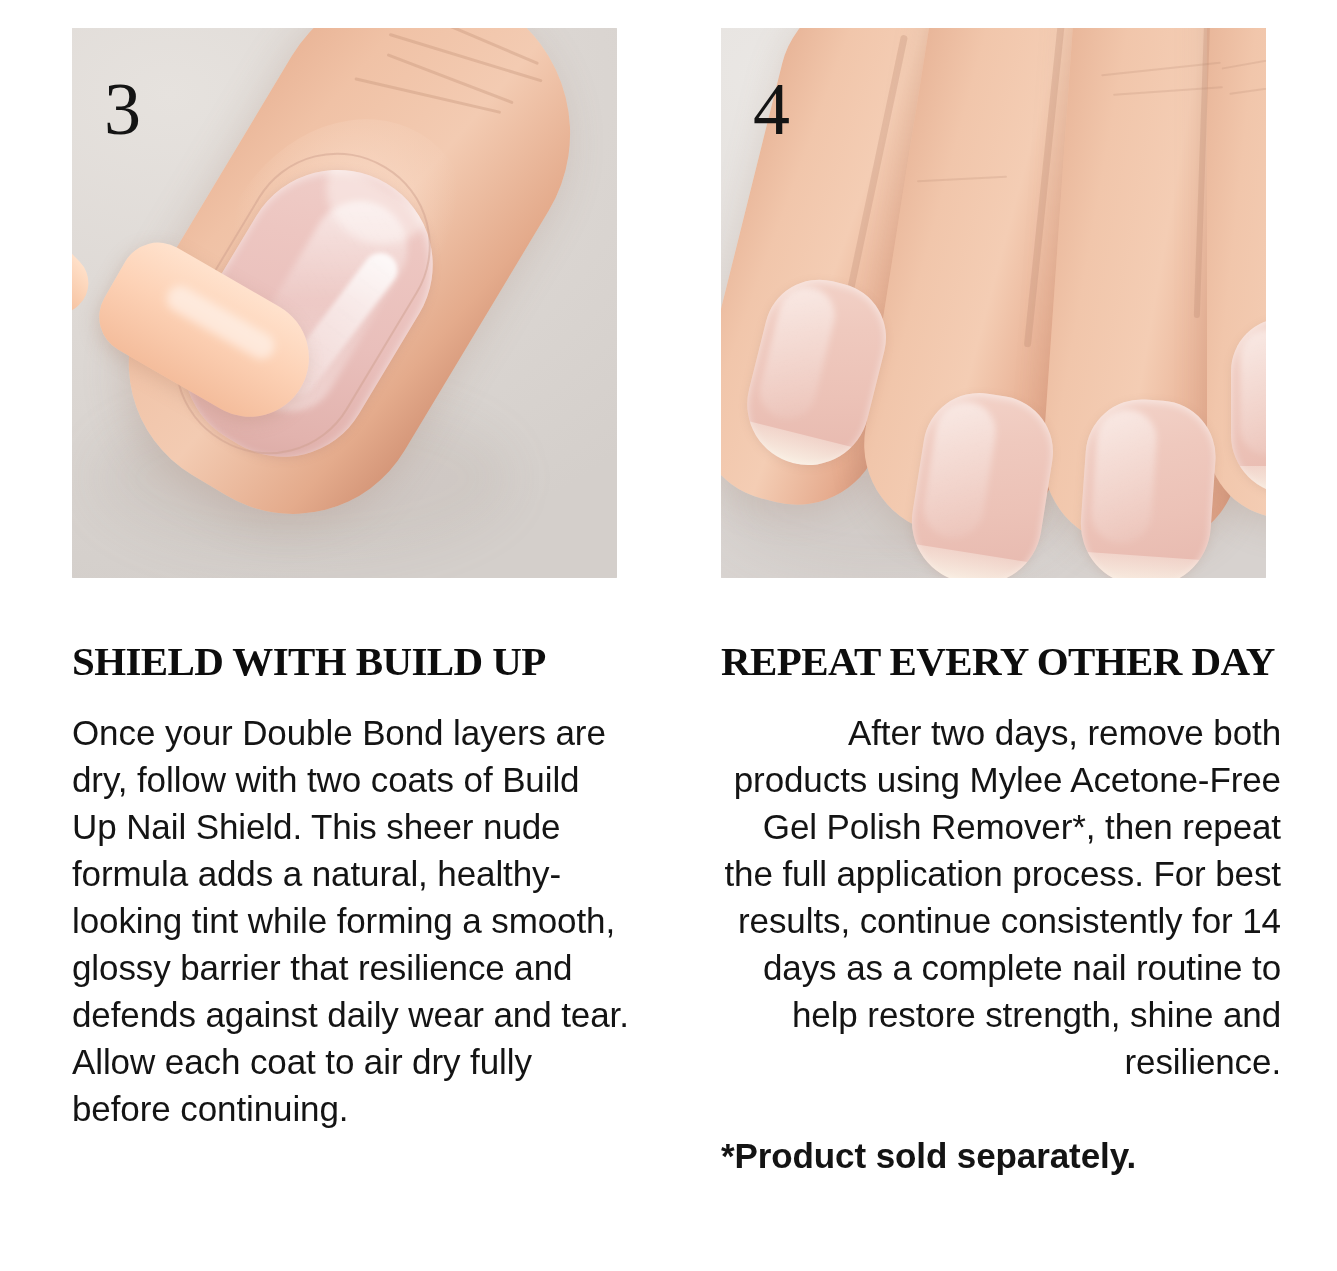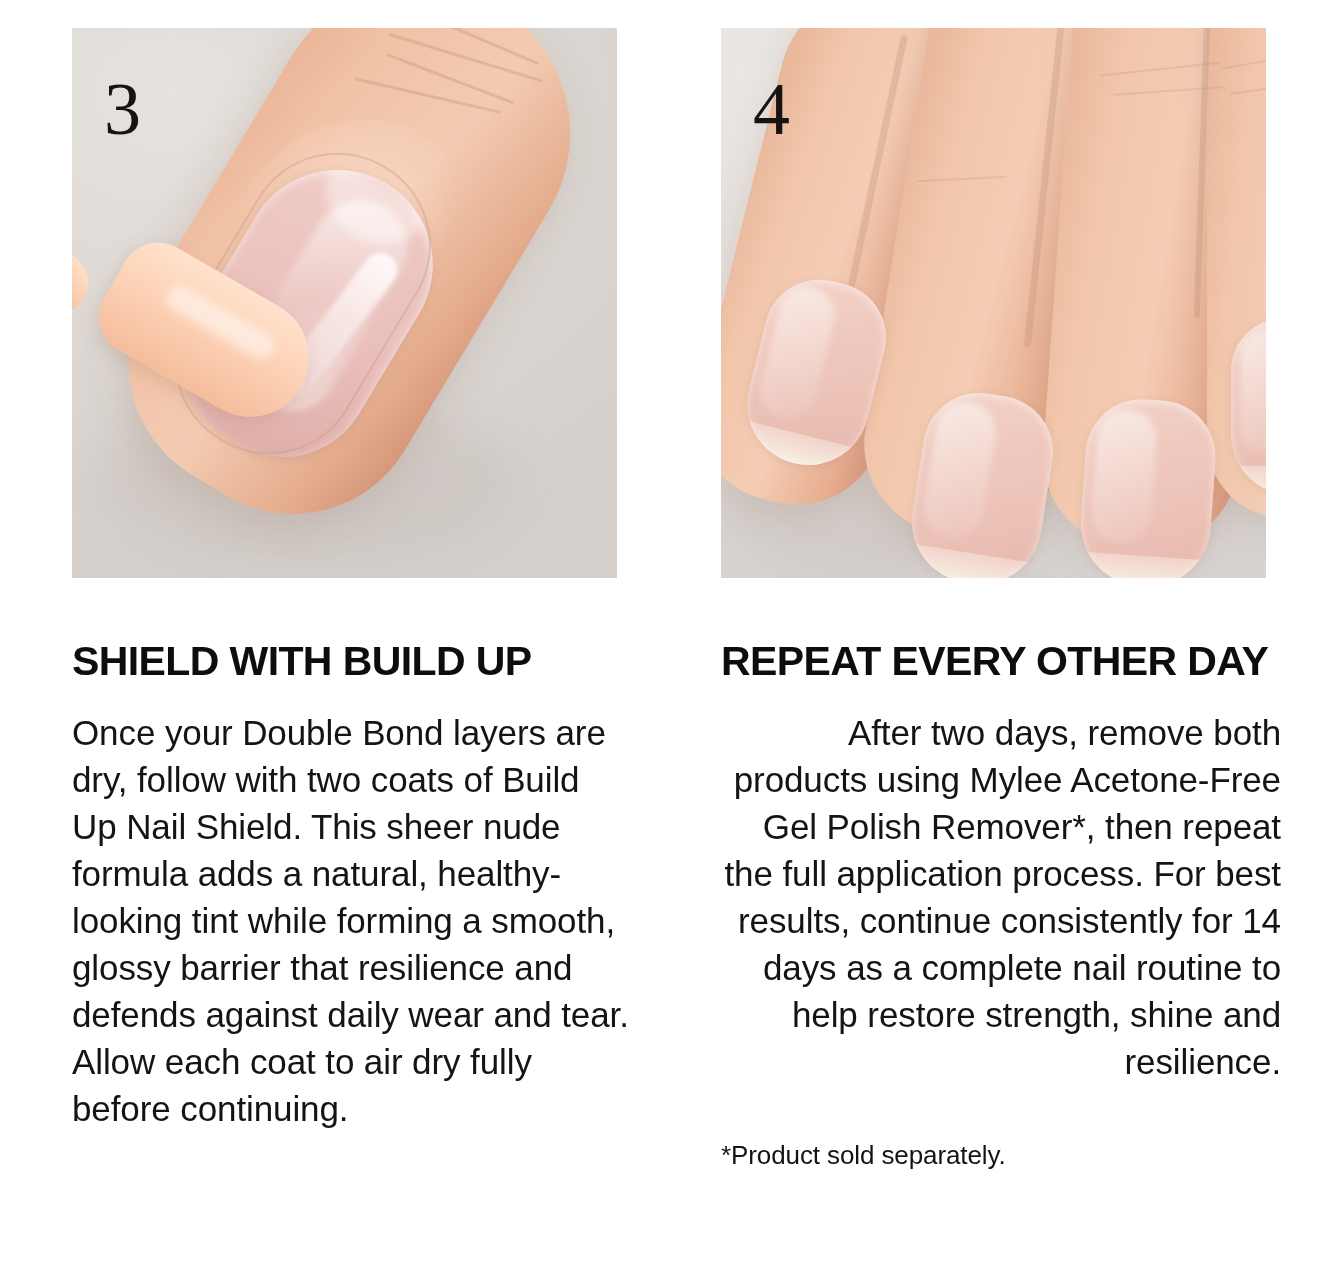--- a/index.html
+++ b/index.html
@@ -295,21 +295,21 @@
     height: 150px;
     border-radius: 50%;
     background: rgba(150,130,120,0.12);
     filter: blur(24px);
   }
 
   
   .heading {
     margin: 0;
     padding: 0;
-    font-family: Liberation Sans, sans-serif;
+    font-family: Liberation Serif, serif;
     font-weight: 700;
     font-size: 41px;
     line-height: 1.05;
     letter-spacing: -0.6px;
     color: #0d0d0d;
     white-space: nowrap;
   }
   .col-left  .heading { margin-top: 62px; }
   .col-right .heading { margin-top: 62px; }
 
@@ -324,22 +324,22 @@
     letter-spacing: -0.1px;
   }
   .col-left  .body-copy { margin-top: 26px; width: 560px; }
   .col-right .body-copy { margin-top: 26px; width: 560px; text-align: right; }
 
   .footnote {
     margin: 0;
     padding: 0;
     margin-top: 47px;
     font-family: "Liberation Sans", sans-serif;
-    font-weight: 400;
-    font-size: 26px;
+    font-weight: 700;
+    font-size: 35px;
     line-height: 47px;
     color: #141414;
     letter-spacing: -0.1px;
   }
 </style>
 </head>
 <body>
 
 <div class="sheet">
   <div class="columns">

